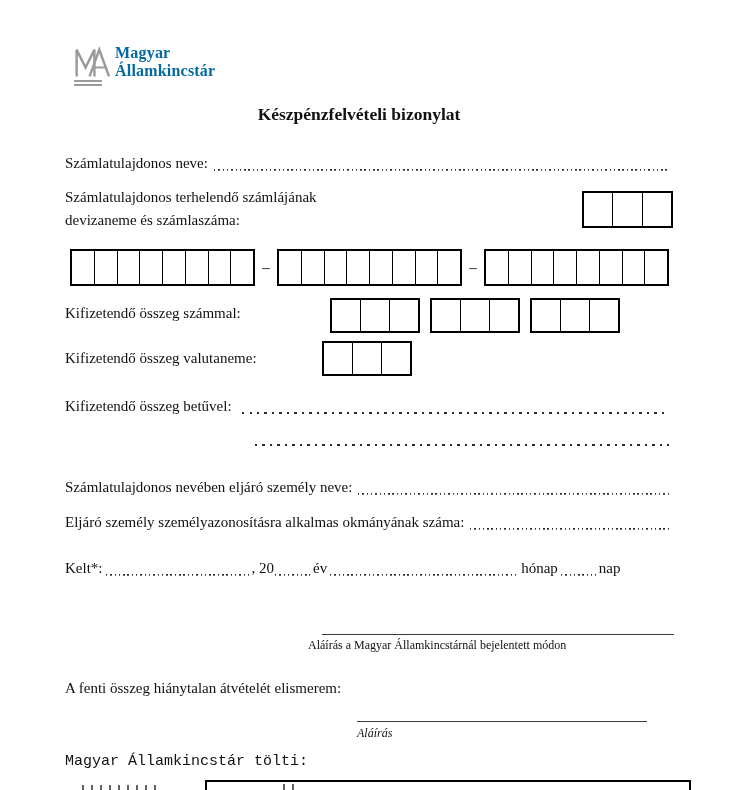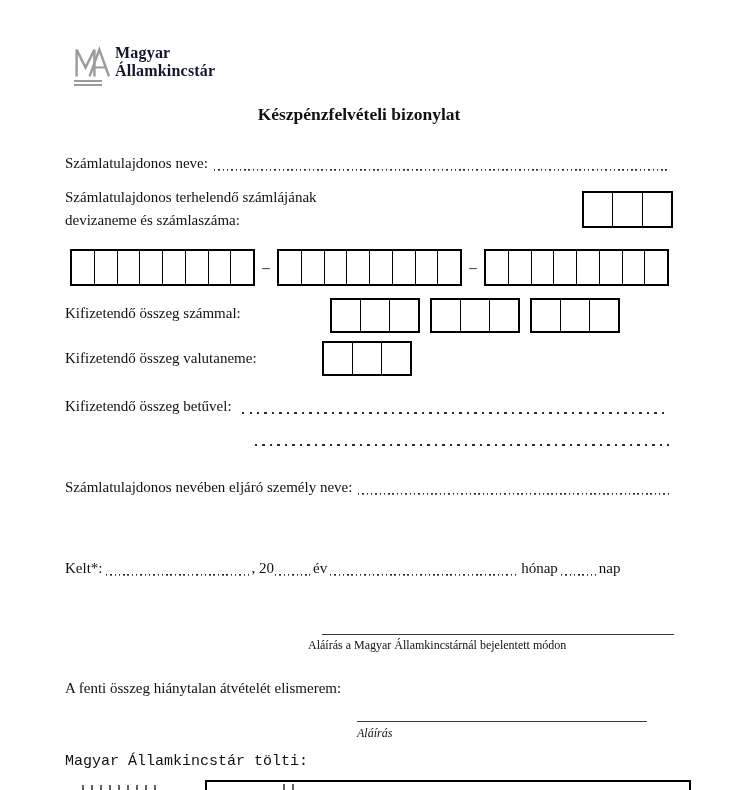--- a/index.html
+++ b/index.html
@@ -6,21 +6,21 @@
   #page {
     position:relative; width:751px; height:790px; background:#ffffff;
     overflow:hidden; font-family:"Liberation Serif", serif; color:#111111;
     font-size:15px;
   }
   .abs { position:absolute; }
   .label { font-size:15px; color:#111; white-space:nowrap; }
 
   
   #logo-text { left:115px; top:44px; font-weight:bold; font-size:16px;
-    line-height:18px; color:#0f172a; letter-spacing:.2px; }
+    line-height:18px; color:#0369a1; letter-spacing:.2px; }
   .logo-line { display:block; }
   .logo-rule { position:absolute; height:2px; background:#9b9b9b; }
 
   
   #title { left:0; top:104px; width:718px; text-align:center;
     font-weight:bold; font-size:17.5px; }
 
   
   .dotrow { display:flex; align-items:flex-end; }
   .dots-fine { flex:1; height:13px; margin:0 0 1px 6px;
@@ -143,20 +143,24 @@
     <span class="label">Kifizetendő összeg betűvel:</span>
     <div class="dots-big" style="flex:1; margin:0 0 1px 10px;"></div>
   </div>
   <div class="abs dots-big" style="left:255px; top:433px; width:414px;"></div>
 
   <div class="abs dotrow" style="left:65px; top:479px; width:604px;">
     <span class="label">Számlatulajdonos nevében eljáró személy neve:</span>
     <div class="dots-fine"></div>
   </div>
 
+  <div class="abs dotrow" style="left:65px; top:514px; width:604px;">
+    <span class="label">Eljáró személy személyazonosításra alkalmas okmányának száma:</span>
+    <div class="dots-fine"></div>
+  </div>
 
   <div class="abs dotrow" style="left:65px; top:560px; width:597px;">
     <span class="label">Kelt*:</span>
     <div class="dseg" style="width:143px;"></div>
     <span class="label">, 20</span>
     <div class="dseg" style="width:35px; margin-left:1px;"></div>
     <span class="label">év</span>
     <div class="dseg" style="width:188px;"></div>
     <span class="label">hónap</span>
     <div class="dseg" style="width:35px;"></div>

